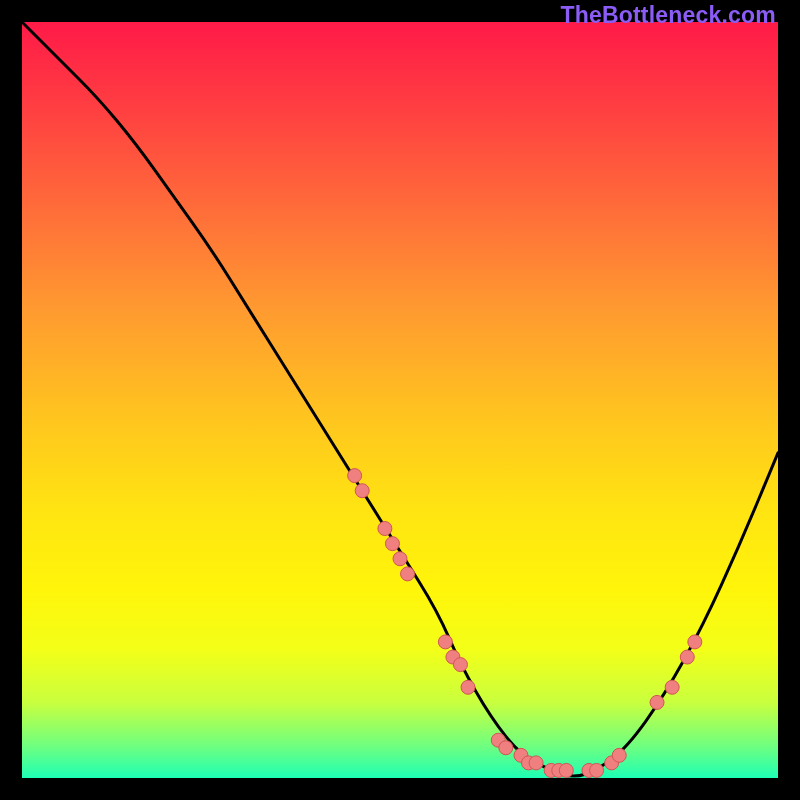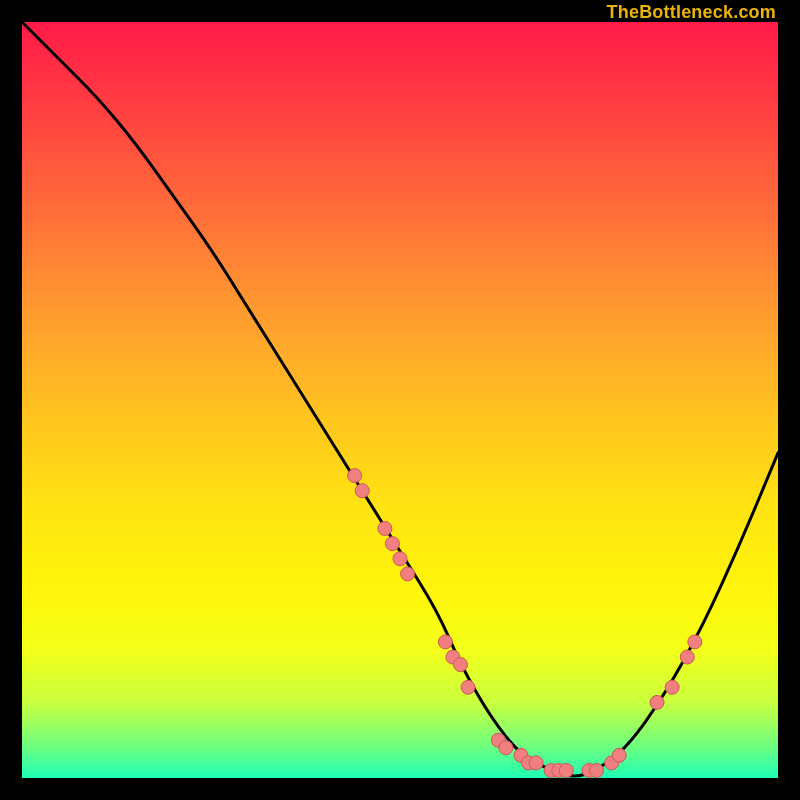--- a/index.html
+++ b/index.html
@@ -35,22 +35,22 @@
       #fff50a 75%,
       #f3ff18 83%,
       #c9ff3e 90%,
       #6bff82 96%,
       #1effb5 100%);
   }
   .watermark {
     position: absolute;
     right: 24px;
     top: 2px;
-    color: #eab308;
-    font-size: 18px;
+    color: #8b5cf6;
+    font-size: 23px;
     font-weight: 600;
     letter-spacing: 0.2px;
     user-select: none;
   }
   svg.curve {
     position: absolute;
     left: 0;
     top: 0;
     width: 756px;
     height: 756px;

